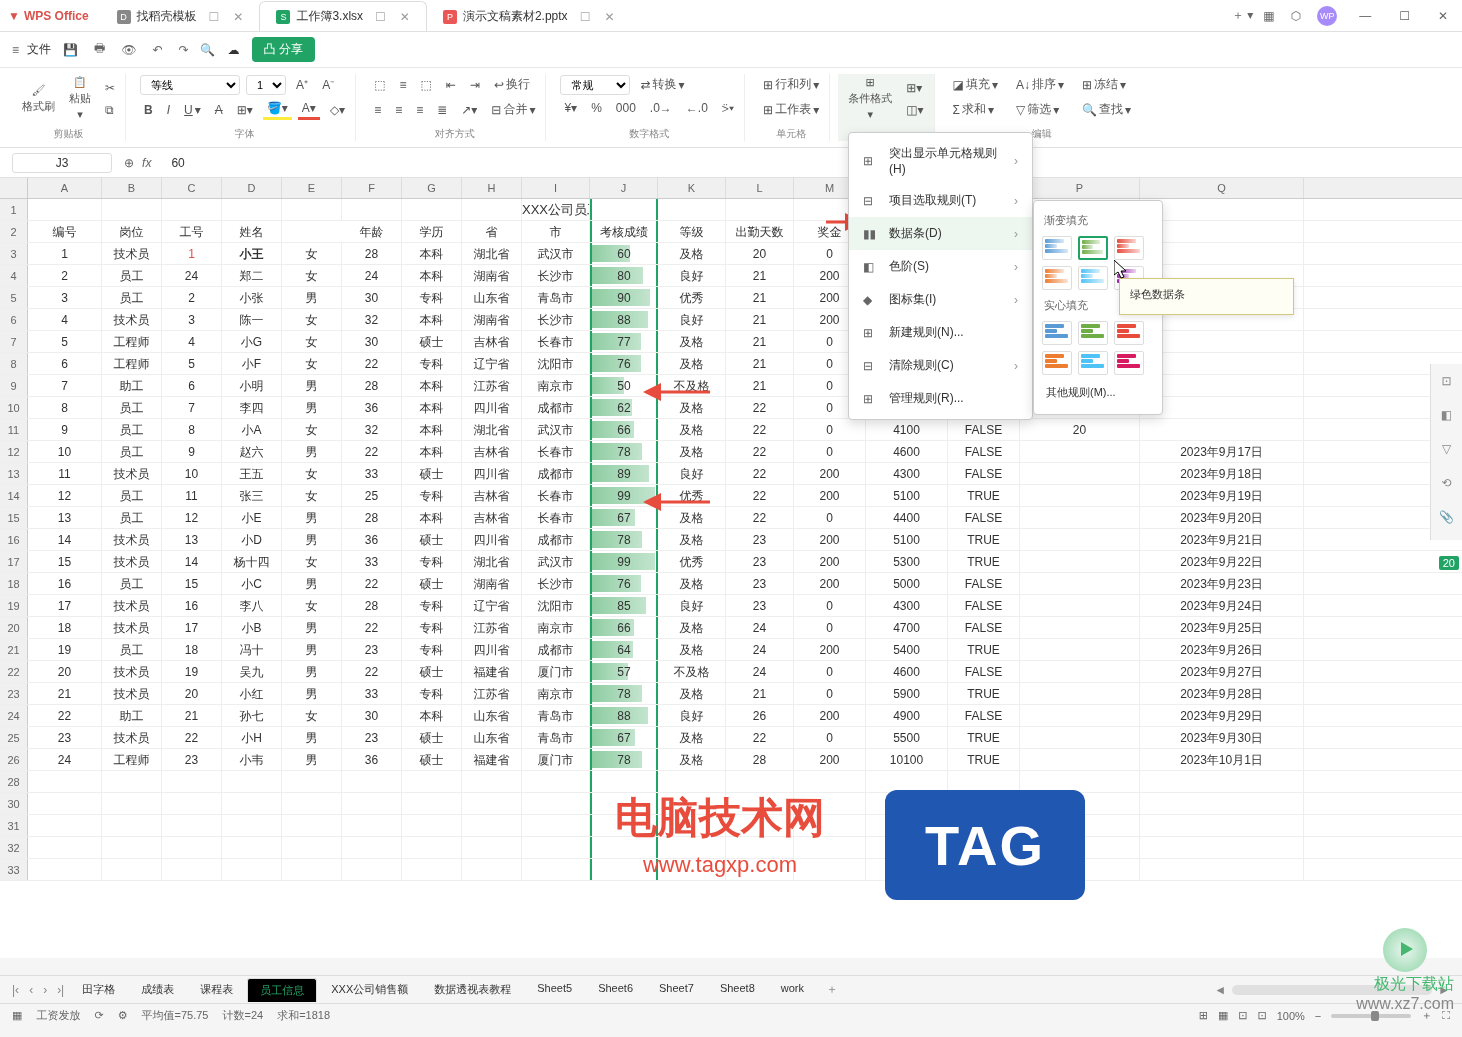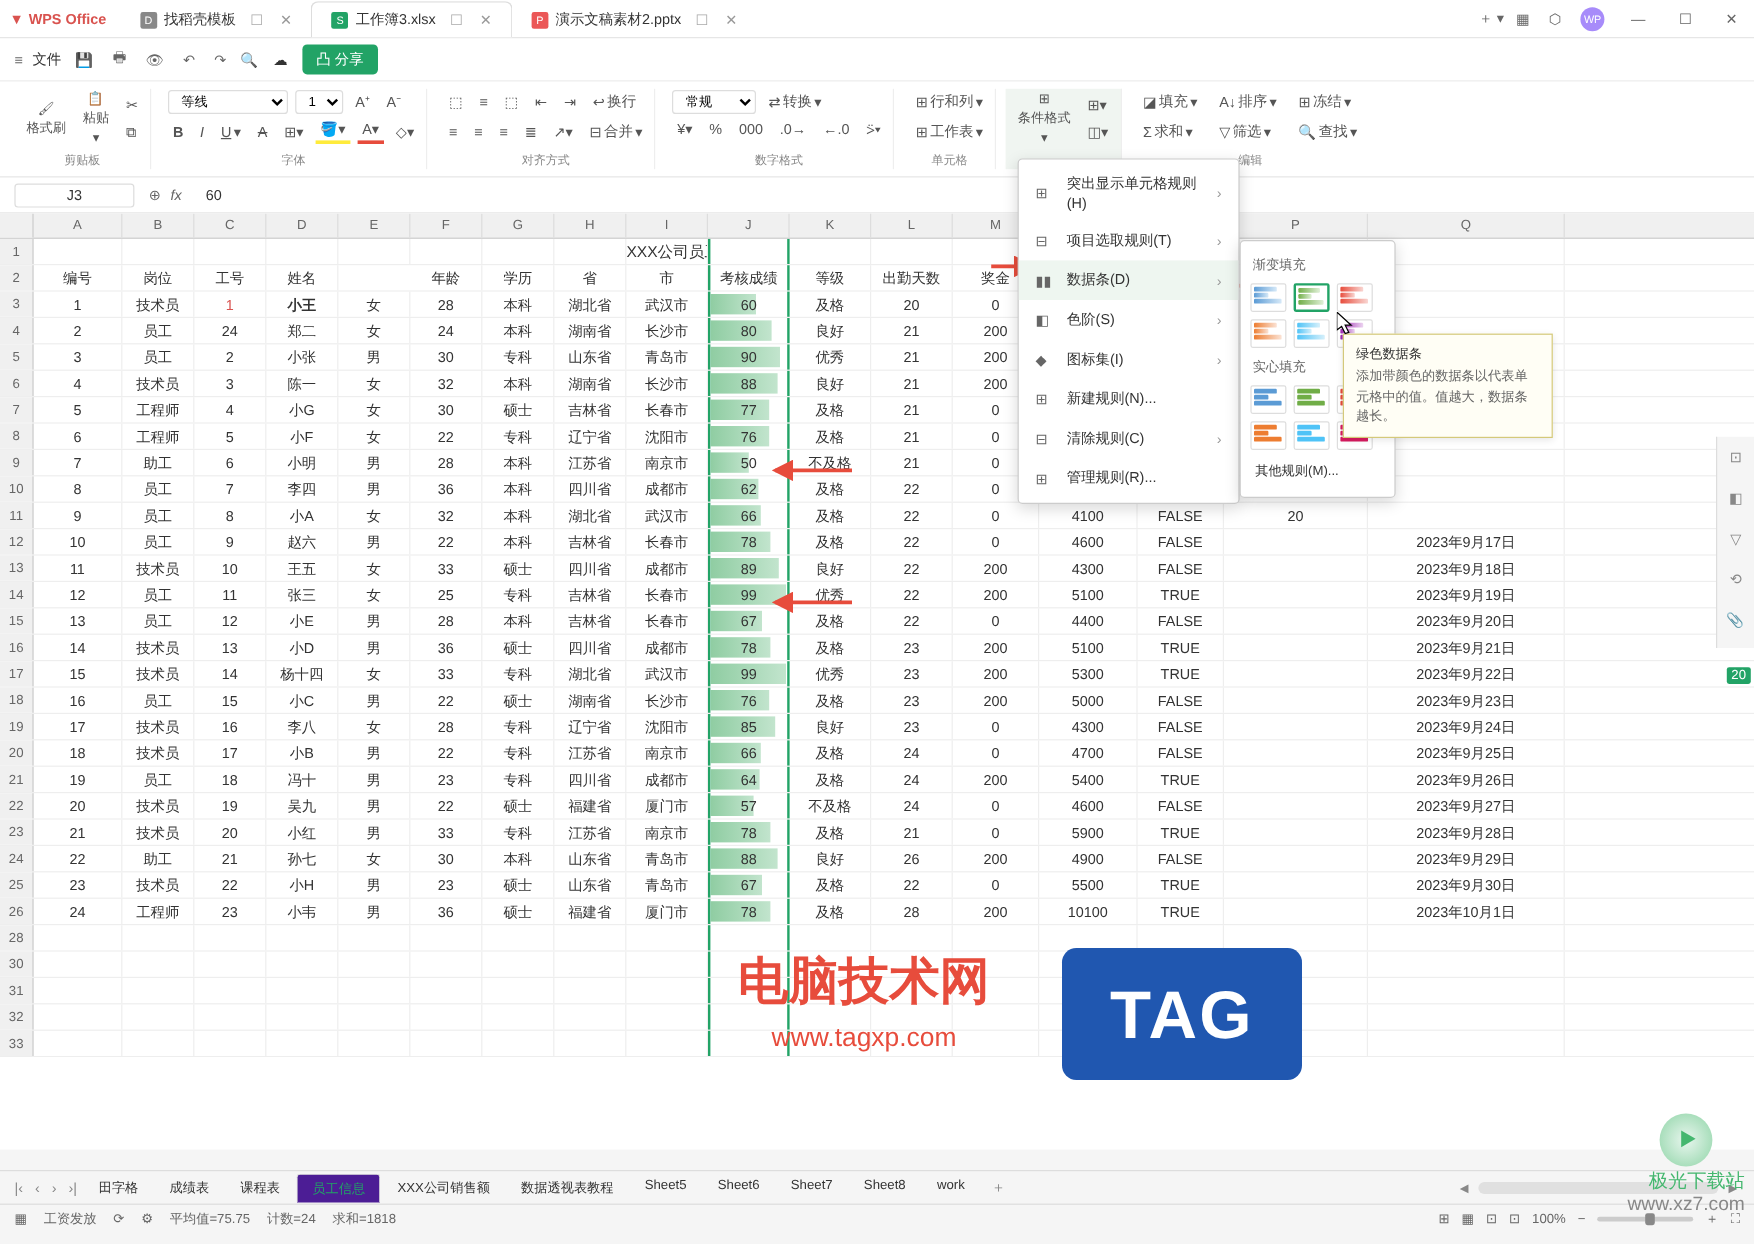--- a/index.html
+++ b/index.html
@@ -92,21 +92,21 @@
 .watermark2 span { font-size: 56px; font-weight: 900; color: #fff; letter-spacing: 2px; }
 .corner-logo { position: absolute; bottom: 24px; right: 8px; z-index: 60; text-align: right; font-size: 16px; }
 .corner-logo .logo-circ { width: 44px; height: 44px; border-radius: 50%; background: radial-gradient(#e8f6ee,#8ed4a6); margin: 0 auto 2px; position: relative; }
 .corner-logo .logo-circ::after { content: ""; position: absolute; width: 0; height: 0; border-left: 12px solid #45b76f; border-top: 7px solid transparent; border-bottom: 7px solid transparent; top: 14px; left: 18px; }
 .corner-logo .t1 { color: #45b76f; }
 .corner-logo .t2 { color: #888; }
 
 .sheet-tabs { position: absolute; bottom: 34px; left: 0; right: 0; height: 28px; background: #f5f5f5; display: flex; align-items: center; padding: 0 8px; border-top: 1px solid #ddd; gap: 2px; }
 .st-nav { padding: 0 4px; color: #888; }
 .st-tab { padding: 4px 12px; font-size: 11px; border-radius: 3px 3px 0 0; cursor: pointer; }
-.st-tab.active { background: #4c1d95; color: #22a366; border: 1px solid #ddd; border-bottom: none; }
+.st-tab.active { background: #000000; color: #22a366; border: 1px solid #ddd; border-bottom: none; }
 .st-add { padding: 0 8px; color: #888; }
 
 .statusbar { position: absolute; bottom: 10px; left: 0; right: 0; height: 24px; background: #f5f5f5; display: flex; align-items: center; padding: 0 12px; font-size: 11px; color: #666; justify-content: space-between; border-top: 1px solid #ddd; }
 .statusbar .left { display: flex; gap: 14px; align-items: center; }
 .statusbar .right { display: flex; gap: 10px; align-items: center; }
 .zoom-slider { width: 80px; height: 4px; background: #ccc; position: relative; border-radius: 2px; }
 .zoom-slider .thumb { position: absolute; width: 8px; height: 10px; background: #888; top: -3px; left: 40px; border-radius: 2px; }
 
 .side-toolbar { position: absolute; right: 0; top: 186px; width: 32px; background: #f5f5f5; border-left: 1px solid #ddd; display: flex; flex-direction: column; gap: 14px; padding: 10px 0; align-items: center; z-index: 40; }
 .side-toolbar .sbtn { width: 20px; height: 20px; color: #888; cursor: pointer; text-align: center; }
@@ -1052,21 +1052,20 @@
         <div class="sbar" style="width:80%;background:#d81b60"></div>
         <div class="sbar" style="width:50%;background:#d81b60"></div>
         <div class="sbar" style="width:95%;background:#d81b60"></div>
       </div>
   </div>
   <div class="db-other">其他规则(M)...</div>
 </div>
 
 <div class="tooltip">
   <div class="tt-title">绿色数据条</div>
-  <div class="tt-body">添加带颜色的数据条以代表单元格中的值。值越大，数据条越长。</div>
 </div>
 
 <div class="arrow-ann" style="top:214px;left:826px">
   <svg width="40" height="16">
       <defs>
         <marker id="ah1" markerWidth="6" markerHeight="6" refX="5" refY="3" orient="auto">
           <path d="M0,0 L6,3 L0,6 Z" fill="#e74c3c"></path>
         </marker>
       </defs>
       <line x1="0" y1="8" x2="34" y2="8" stroke="#e74c3c" stroke-width="3" marker-end="url(#ah1)"></line>

